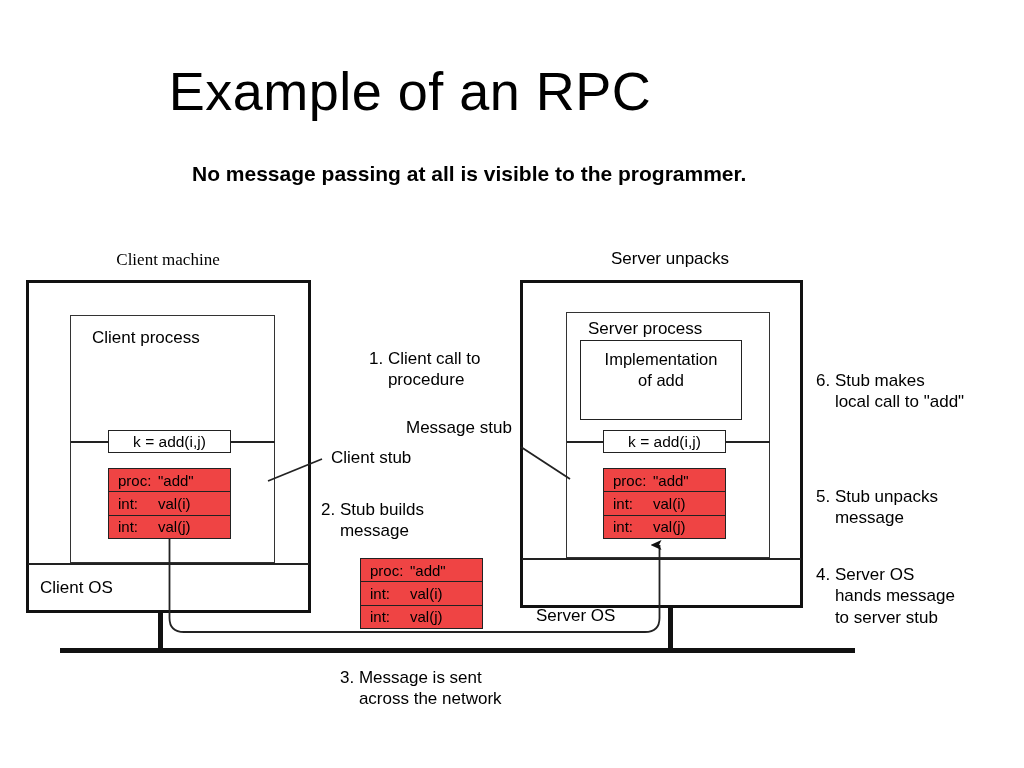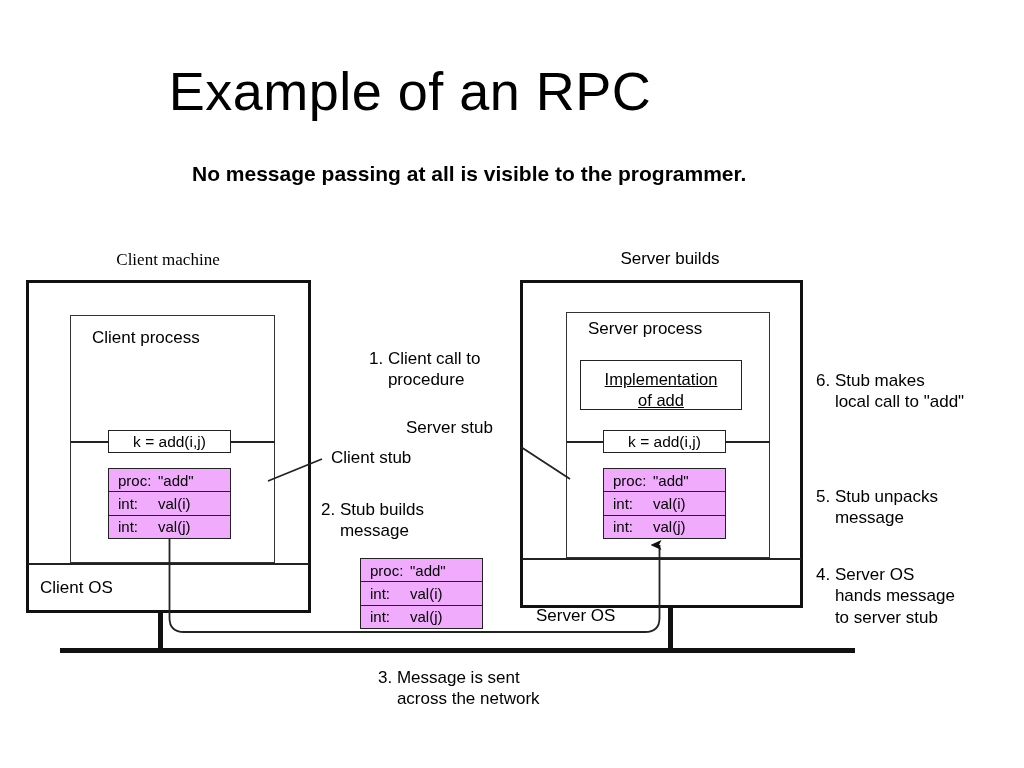--- a/index.html
+++ b/index.html
@@ -114,21 +114,21 @@
     align-items: center;
     justify-content: center;
     white-space: nowrap;
   }
 
   
   .msgtable {
     position: absolute;
     box-sizing: border-box;
     border: 1.6px solid #222;
-    background: #f0abfc;
+    background: #ef4444;
     display: flex;
     flex-direction: column;
   }
   .msgtable .row {
     flex: 1 1 0;
     display: flex;
     align-items: center;
     box-sizing: border-box;
     border-bottom: 1.6px solid #222;
     font-size: 15px;
@@ -186,28 +186,28 @@
     <div class="row">
       <span class="k">int:</span>
       <span>val(i)</span>
     </div>
     <div class="row">
       <span class="k">int:</span>
       <span>val(j)</span>
     </div>
   </div>
 
-  <div class="machine-label" style="left:570px; top:249px; width:200px;">Server builds</div>
+  <div class="machine-label" style="left:570px; top:249px; width:200px;">Server unpacks</div>
 
   <div class="box-outer" style="left:520px; top:280px; width:283px; height:328px;"></div>
 
   <div class="box-proc" style="left:566px; top:312px; width:204px; height:246px;"></div>
   <div class="proc-title" style="left:580px; top:319px;">Server process</div>
 
-  <div class="box-thin" style="left:580px; top:360px; width:162px; height:50px;text-decoration:underline;">
+  <div class="box-thin" style="left:580px; top:340px; width:162px; height:80px;">
     <div style="text-align:center; font-size:16.5px; line-height:1.25; padding-top:8px;">
       <div>Implementation</div>
       <div>of add</div>
     </div>
   </div>
 
   <div class="hline" style="left:522px; top:558px; width:279px;"></div>
   <div class="os-label" style="left:536px; top:577px;margin-top:29px;">Server OS</div>
 
   <div class="hline" style="left:567px; top:441px; width:36px;"></div>
@@ -258,28 +258,28 @@
     <path d="M169.5,539 L169.5,618 Q169.5,632 184,632 L645,632 Q659.5,632 659.5,618 L659.5,545" fill="none" stroke="#222" stroke-width="1.8" marker-end="url(#arrowUp)"></path>
 
     <line x1="268" y1="481" x2="322" y2="459" stroke="#222" stroke-width="1.8"></line>
 
     <line x1="521" y1="447" x2="570" y2="479" stroke="#222" stroke-width="1.8"></line>
   </svg>
 
   <div class="annot" style="left:321px; top:348px;margin-left:48px;">1. Client call to
     procedure</div>
 
-  <div class="annot" style="left:406px; top:417px;">Server stub</div>
+  <div class="annot" style="left:406px; top:417px;">Message stub</div>
 
   <div class="annot" style="left:331px; top:447px;">Client stub</div>
 
   <div class="annot" style="left:321px; top:499px;">2. Stub builds
     message</div>
 
-  <div class="annot" style="left:340px; top:667px;margin-left:38px;">3. Message is sent
+  <div class="annot" style="left:340px; top:667px;">3. Message is sent
     across the network</div>
 
   <div class="annot" style="left:816px; top:564px;">4. Server OS
     hands message
     to server stub</div>
 
   <div class="annot" style="left:816px; top:486px;">5. Stub unpacks
     message</div>
 
   <div class="annot" style="left:816px; top:362px;margin-top:8px;">6. Stub makes

